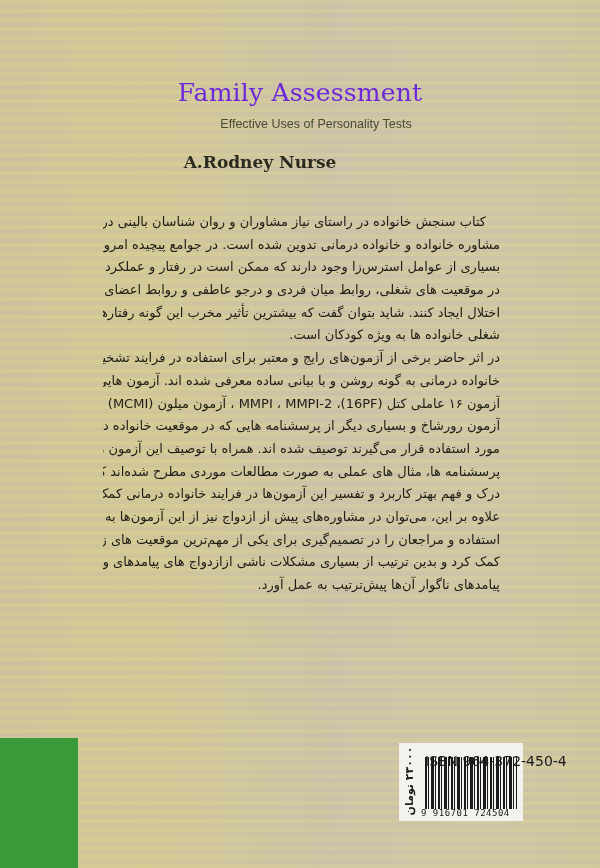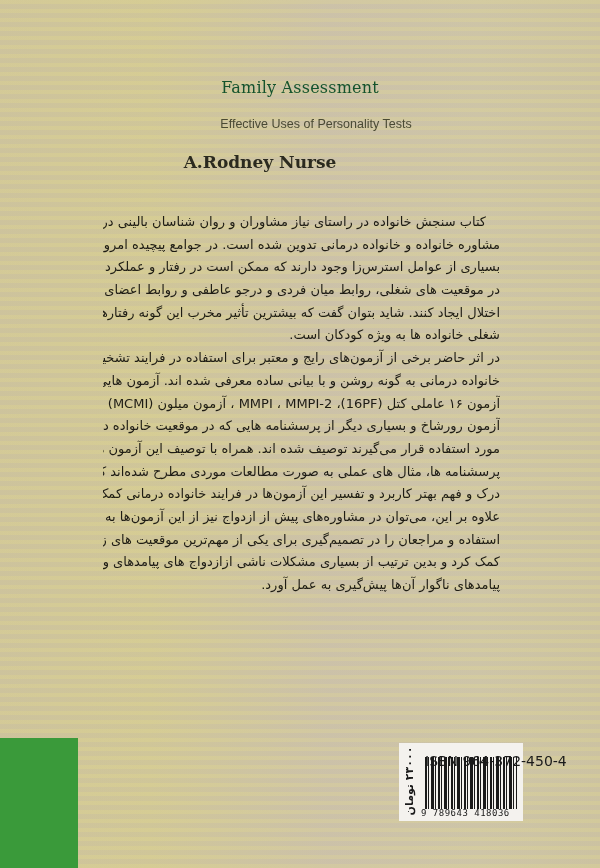--- a/index.html
+++ b/index.html
@@ -24,22 +24,22 @@
       position: absolute;
       left: 0; top: 0;
       width: 600px; height: 868px;
     }
     .title {
       position: absolute;
       left: 0; width: 600px;
       top: 78px;
       text-align: center;
       font-family: "DejaVu Serif", serif;
-      font-size: 16px;
-      color: #14532d;
+      font-size: 25px;
+      color: #6d28d9;
       letter-spacing: 0.2px;
     }
     .subtitle {
       position: absolute;
       left: 16px; width: 600px;
       text-align: center;
       font-family: "Liberation Sans", sans-serif;
       font-size: 12.5px;
       color: #4a4a34;
     }
@@ -160,25 +160,25 @@
     <div class="line">در اثر حاضر برخی از آزمون‌های رایج و معتبر برای استفاده در فرایند تشخیص و</div>
     <div class="line">خانواده درمانی به گونه روشن و با بیانی ساده معرفی شده اند. آزمون هایی مانند</div>
     <div class="line">آزمون ۱۶ عاملی کتل (16PF)، MMPI ، MMPI-2 ، آزمون میلون (MCMI) ،</div>
     <div class="line">آزمون رورشاخ و بسیاری دیگر از پرسشنامه هایی که در موقعیت خانواده درمانی</div>
     <div class="line">مورد استفاده قرار می‌گیرند توصیف شده اند. همراه با توصیف این آزمون ها و</div>
     <div class="line">پرسشنامه ها، مثال های عملی به صورت مطالعات موردی مطرح شده‌اند که به</div>
     <div class="line">درک و فهم بهتر کاربرد و تفسیر این آزمون‌ها در فرایند خانواده درمانی کمک می‌کنند.</div>
     <div class="line">علاوه بر این، می‌توان در مشاوره‌های پیش از ازدواج نیز از این آزمون‌ها به نحو مطلوب</div>
     <div class="line">استفاده و مراجعان را در تصمیم‌گیری برای یکی از مهم‌ترین موقعیت های زندگی</div>
     <div class="line">کمک کرد و بدین ترتیب از بسیاری مشکلات ناشی ازازدواج های پیامدهای و</div>
-    <div class="line last">پیامدهای ناگوار آن‌ها پیش‌گیری به عمل آورد.</div>
+    <div class="line last">پیامدهای ناگوار آن‌ها پیش‌ترتیب به عمل آورد.</div>
   </div>
 
   <div class="green-block"></div>
 
   <div class="barcode-label">
     <div class="price">۲۳۰۰۰ تومان</div>
     <div class="isbn">ISBN 964-372-450-4</div>
     <div class="bars"></div>
-    <div class="barcode-digits">9 789643 418036</div>
+    <div class="barcode-digits">9 916701 724504</div>
   </div>
 
 </div>
 
 </body></html>

